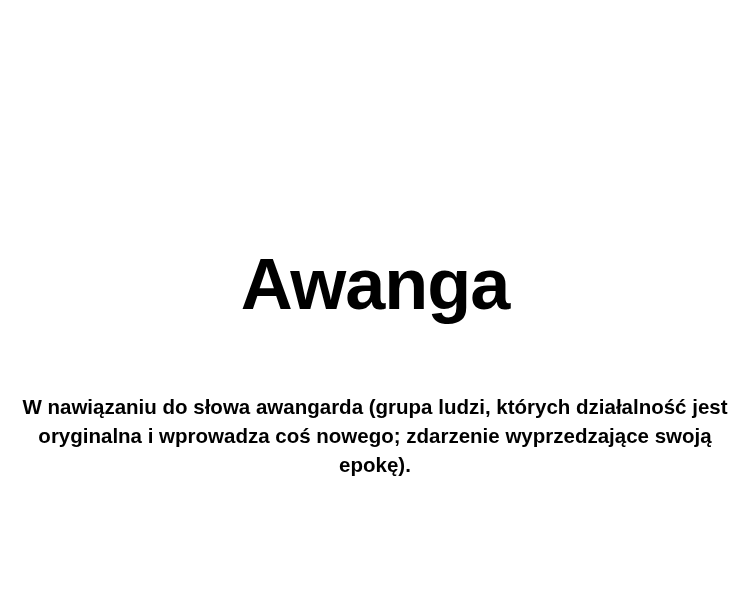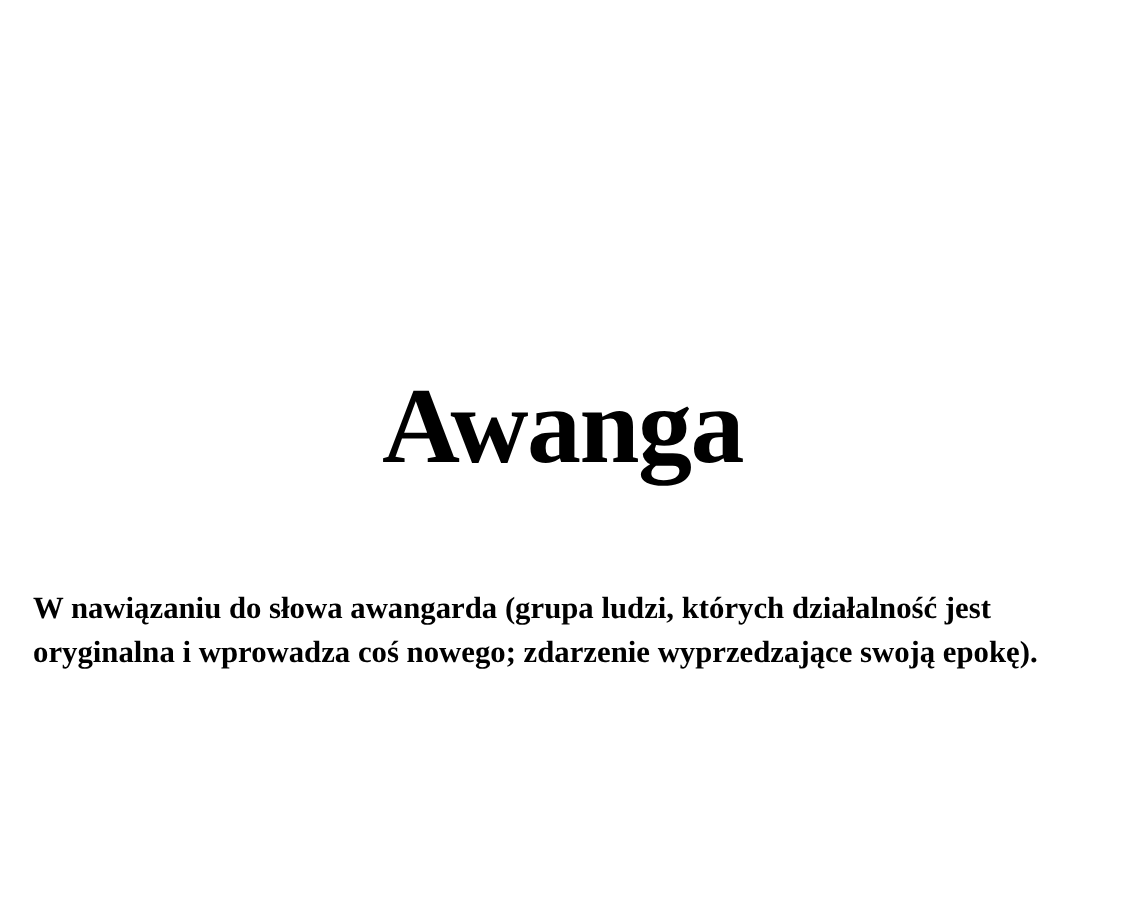--- a/index.html
+++ b/index.html
@@ -12,41 +12,41 @@
     background: #ffffff;
     font-family: "Liberation Sans", sans-serif;
     color: #000000;
     overflow: hidden;
   }
   .slide {
     position: relative;
     width: 750px;
     height: 600px;
     box-sizing: border-box;
-    font-family: Liberation Serif, serif;
   }
   .title {
     position: absolute;
     top: 248px;
     left: 0;
     width: 750px;
     text-align: center;
     font-size: 72px;
     font-weight: bold;
     letter-spacing: -1px;
     line-height: 1.0;
     color: #000000;
   }
   .description {
     position: absolute;
     top: 392px;
     left: 0;
     width: 750px;
     padding: 0 22px;
     box-sizing: border-box;
+    text-align: center;
     font-size: 20.5px;
     font-weight: bold;
     line-height: 1.42;
     color: #000000;
   }
 </style>
 </head>
 <body>
 
 <div class="slide">

